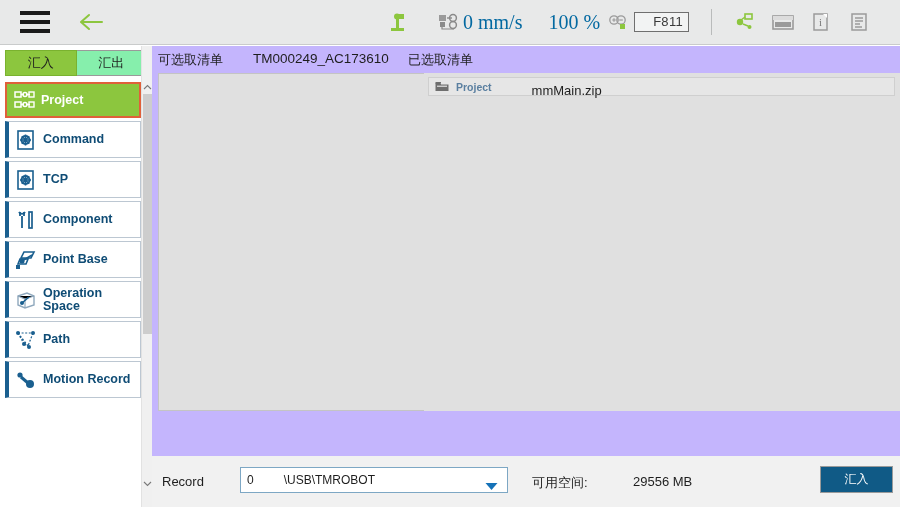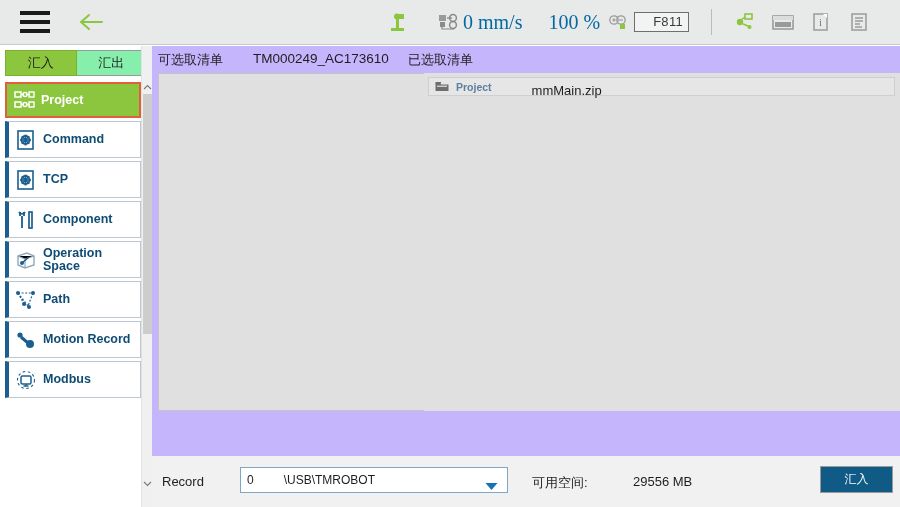--- a/index.html
+++ b/index.html
@@ -277,20 +277,32 @@
         <div class="nav-icon">
           <svg width="22" height="22" viewBox="0 0 22 22">
             <path d="M5 3 L5 7 M9 3 L9 7 M7 7 L7 19" stroke="#1a5f8f" stroke-width="1.8" fill="none"></path>
             <path d="M4 3 A3.5 4 0 0 0 10 3" fill="none" stroke="#1a5f8f" stroke-width="1.8"></path>
             <rect x="14" y="3" width="3" height="16" fill="none" stroke="#1a5f8f" stroke-width="1.7"></rect>
           </svg>
         </div>
         <div class="nav-label">Component</div>
       </div>
 
+      <div class="navitem">
+        <div class="nav-icon">
+          <svg width="24" height="22" viewBox="0 0 24 22">
+            <path d="M10 3 L20 3 L17 9 L7 9 Z" fill="none" stroke="#1a5f8f" stroke-width="1.6"></path>
+            <path d="M6 10 L14 10 L12 15 L4 15 Z" fill="none" stroke="#1a5f8f" stroke-width="1.6"></path>
+            <circle cx="8" cy="12" r="2.6" fill="#1a5f8f"></circle>
+            <path d="M8 12 L18 6" stroke="#1a5f8f" stroke-width="1.5"></path>
+            <rect x="2" y="16" width="4" height="4" fill="#1a5f8f"></rect>
+          </svg>
+        </div>
+        <div class="nav-label">Point Base</div>
+      </div>
 
       <div class="navitem">
         <div class="nav-icon">
           <svg width="24" height="22" viewBox="0 0 24 22">
             <path d="M4 7 L13 4 L20 7 L20 16 L11 19 L4 16 Z" fill="none" stroke="#8fa8bd" stroke-width="1.4"></path>
             <path d="M4 7 L11 10 L20 7 M11 10 L11 19" stroke="#8fa8bd" stroke-width="1.2"></path>
             <path d="M8 14 L15 8" stroke="#1a5f8f" stroke-width="1.6"></path>
             <circle cx="8" cy="14" r="2" fill="#1a5f8f"></circle>
           </svg>
         </div>
@@ -316,30 +328,20 @@
         <div class="nav-icon">
           <svg width="24" height="22" viewBox="0 0 24 22">
             <circle cx="6" cy="6" r="2.6" fill="#1a5f8f"></circle>
             <path d="M7 8 L14 14" stroke="#1a5f8f" stroke-width="3"></path>
             <circle cx="16" cy="15" r="4" fill="#1a5f8f"></circle>
           </svg>
         </div>
         <div class="nav-label">Motion Record</div>
       </div>
 
-      <div class="navitem">
-        <div class="nav-icon">
-          <svg width="24" height="22" viewBox="0 0 24 22">
-            <circle cx="12" cy="11" r="8.5" fill="none" stroke="#1a5f8f" stroke-width="1.1" stroke-dasharray="2.6 2.6"></circle>
-            <rect x="7" y="7" width="10" height="8" rx="1.5" fill="none" stroke="#1a5f8f" stroke-width="1.5"></rect>
-            <path d="M12 15 L12 17 M9.5 17 L14.5 17" stroke="#1a5f8f" stroke-width="1.3"></path>
-          </svg>
-        </div>
-        <div class="nav-label">Modbus</div>
-      </div>
 
     </div>
   </div>
 
   <div class="sb-scroll">
     <div class="arrow-up">
       <svg width="9" height="7" viewBox="0 0 9 7">
           <path d="M1 5 L4.5 1.5 L8 5" stroke="#7a7a7a" stroke-width="1.1" fill="none"></path>
         </svg>
     </div>

